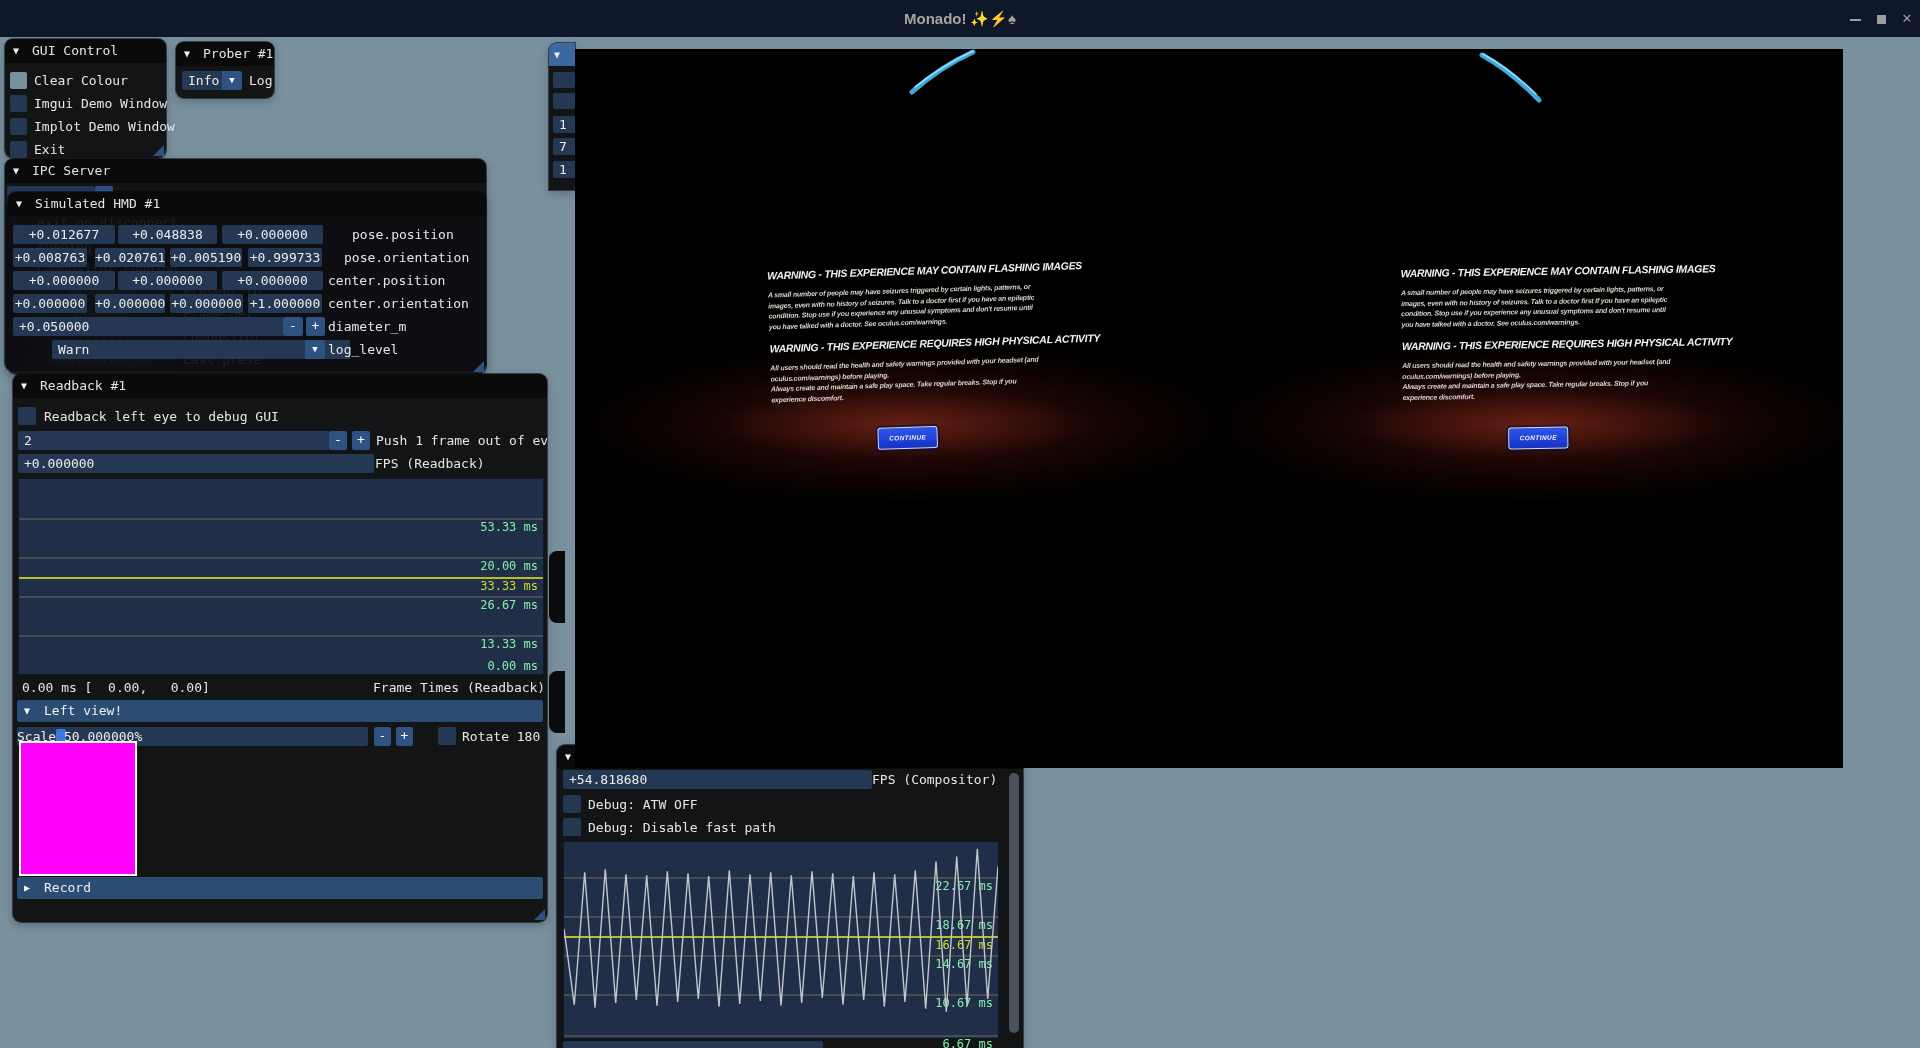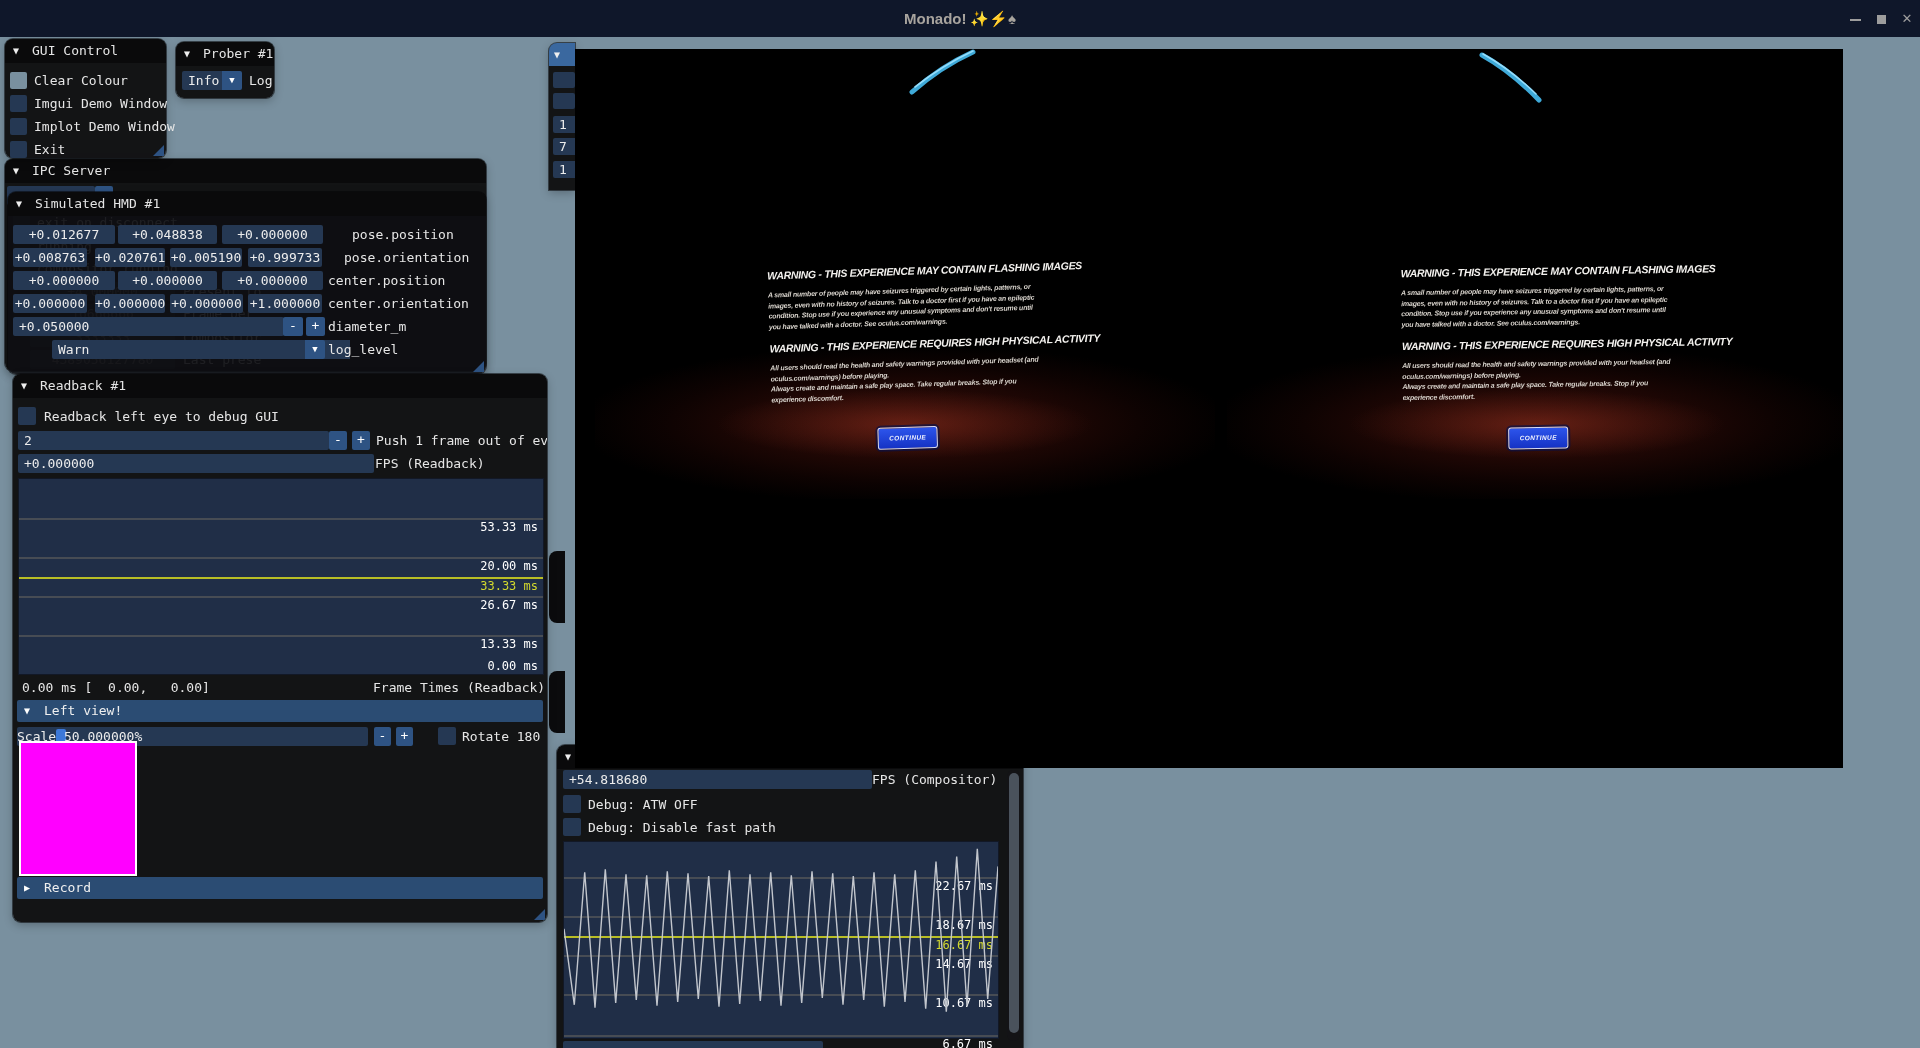--- a/index.html
+++ b/index.html
@@ -23,21 +23,21 @@
   .field.left{padding-left:6px;}
   .field.center{text-align:center;}
   .btn{position:absolute;height:19px;line-height:18px;background:#2e5383;border-radius:2px;color:#fff;text-align:center;}
   .chk{position:absolute;width:18px;height:18px;background:#253853;border-radius:2px;}
   .lbl{position:absolute;height:19px;line-height:19px;white-space:pre;}
   .hdrbar{position:absolute;height:22px;line-height:22px;background:#2b4c73;border-radius:2px;color:#f0f0f0;}
   .hdrbar .htri{position:absolute;left:7px;top:0;width:14px;font-size:10px;line-height:22px;color:#fff;}
   .graph{position:absolute;background:#202e47;border:1px solid #121826;}
   .gline{position:absolute;left:0;right:0;height:2px;background:#474c54;}
   .gline.yellow{background:#b9be25;height:2px;}
-  .glabel{position:absolute;right:5px;height:13px;line-height:13px;font-size:12px;color:#ffffff;white-space:pre;}
+  .glabel{position:absolute;right:5px;height:13px;line-height:13px;font-size:12px;color:#86efac;white-space:pre;}
   .glabel.yellow{color:#d3d92e;}
   .grip{position:absolute;right:2px;bottom:2px;width:0;height:0;border-left:11px solid transparent;border-bottom:11px solid #2e5383;}
   .combo-arrow{position:absolute;top:0;width:20px;height:19px;background:#2e5383;border-radius:0 2px 2px 0;
                text-align:center;line-height:19px;font-size:9px;color:#fff;}
   
   .vrview{position:absolute;left:575px;top:49px;width:1268px;height:719px;background:#000;z-index:30;overflow:hidden;}
   .glow{position:absolute;pointer-events:none;}
   .eye{position:absolute;top:216px;width:270px;color:#ddd8d2;font-family:"Liberation Sans",sans-serif;}
   .w-title{font-style:italic;font-weight:bold;font-size:10.5px;letter-spacing:-0.3px;color:#f3f1ee;
            white-space:nowrap;text-align:center;}

